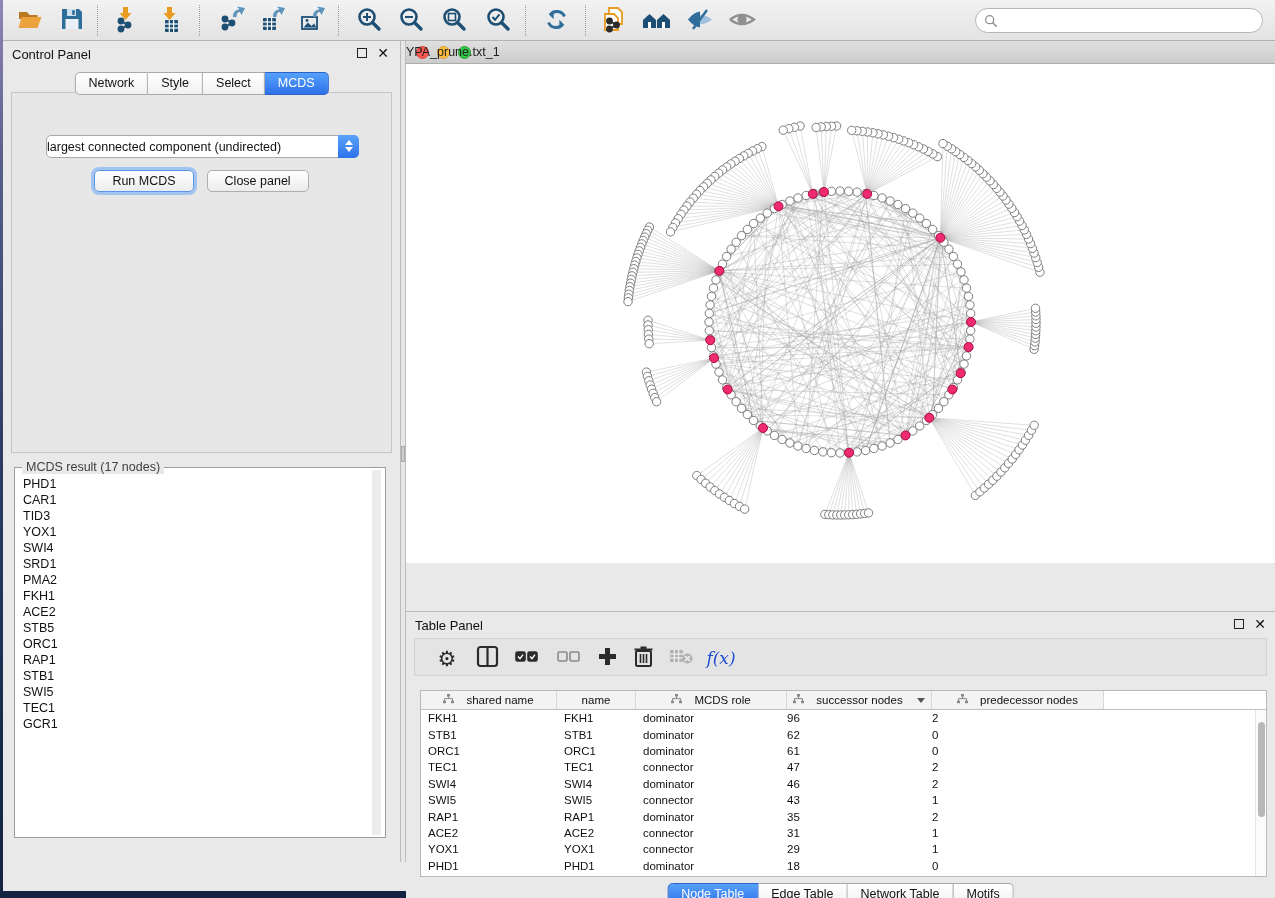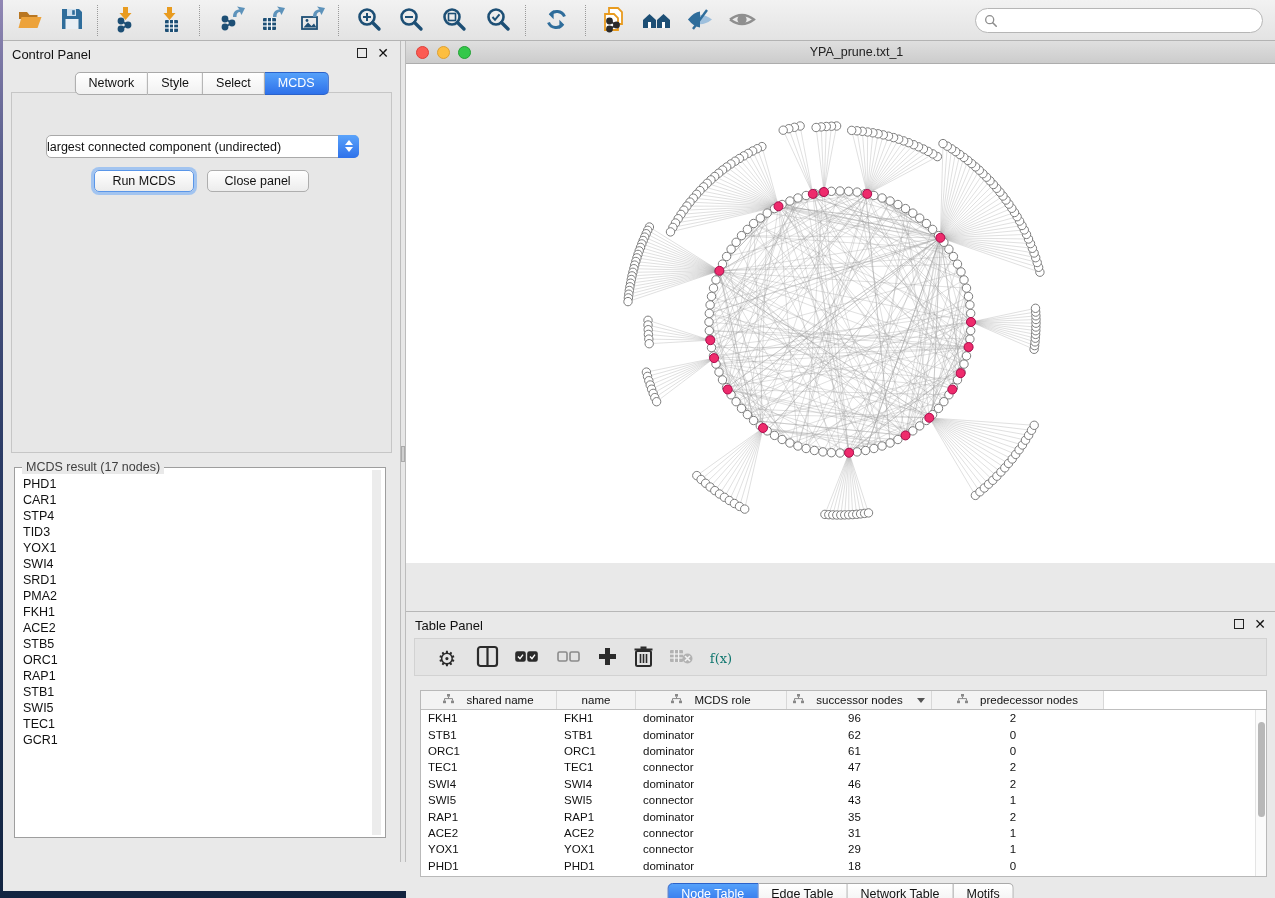--- a/index.html
+++ b/index.html
@@ -56,38 +56,38 @@
 
   
   .net-window { position:absolute; left:403px; top:41px; width:869px; height:522px; background:#fff; }
   .net-titlebar { position:absolute; left:0; top:0; width:100%; height:23px;
     background:linear-gradient(#dfdfdf,#cccccc); border-bottom:1px solid #adadad; }
   .lights { position:absolute; left:10px; top:5px; display:flex; gap:8px; }
   .light { width:13px; height:13px; border-radius:50%; }
   .light.red { background:#fc5a52; border:1px solid #dd3f38; }
   .light.yellow { background:#fdbe40; border:1px solid #dfa030; }
   .light.green { background:#34c84a; border:1px solid #23a135; }
-  .net-title { position:absolute; width:100%; text-align:center; top:4px; font-size:12.5px; color:#222;padding-left:32px; }
+  .net-title { position:absolute; width:100%; top:4px; font-size:12.5px; color:#222; }
   .net-canvas { position:absolute; left:0; top:23px; width:869px; height:499px; background:#fff; }
 
   
   .table-panel { position:absolute; left:403px; top:563px; width:869px; height:299px; background:#e9e9e9; border-top:1px solid #b7b7b7;margin-top:48px; }
   .tp-toolbar { position:absolute; left:8px; top:26px; width:853px; height:38px; background:#e4e4e4; border:1px solid #d2d2d2; }
   .tp-ic { position:absolute; top:3px; width:32px; height:32px; display:flex; align-items:center; justify-content:center; }
   .gear-glyph { font-size:21px; color:#2b2b2b; line-height:1; }
-  .fx-glyph { font-family:"DejaVu Serif","Liberation Serif",serif; font-size:13px; color:#0f766e; }
+  .fx-glyph { font-family:"DejaVu Serif","Liberation Serif",serif; font-style:italic; font-size:17px; color:#1d4ed8; }
   .table-wrap { position:absolute; left:14px; top:78px; width:847px; height:187px; background:#fff; border:1px solid #b9b9b9; }
   .thead { display:flex; height:19px; border-bottom:1px solid #bfbfbf; font-size:11.5px; color:#111; }
   .th { background:#f3f3f3; border-right:1px solid #d8d8d8; display:flex; align-items:center; justify-content:center; gap:12px; overflow:hidden; }
   .th.filler { background:#fff; border-right:none; }
   .sort-dn { width:0; height:0; border-left:4px solid transparent; border-right:4px solid transparent; border-top:5px solid #555; margin-left:2px; }
   .trow { display:flex; height:16.4px; font-size:11.5px; color:#111; align-items:center; }
   .td { overflow:hidden; white-space:nowrap; }
   .td.l { padding-left:7px; text-align:left; }
-  .td.r { padding-right:10px; text-align:center; }
+  .td.r { padding-right:10px; text-align:left; }
   .tbl-scroll { position:absolute; right:0; top:19px; bottom:0; width:11px; background:#fbfbfb; border-left:1px solid #e4e4e4; }
   .tbl-thumb { position:absolute; left:1.5px; top:12px; width:7px; height:95px; background:#b8b8b8; border-radius:4px; }
   .tbl-tabs { position:absolute; top:271px; left:50%; transform:translateX(-50%); display:flex; }
 
   
   .status-bar { position:absolute; left:0; top:862px; width:1272px; height:29px; background:#ececec; border-top:1px solid #bdbdbd; }
   .list-btn { position:absolute; left:9px; top:3px; width:29px; height:22px; background:linear-gradient(#fdfdfd,#ededed);
     border:1px solid #a8a8a8; border-radius:3px; display:flex; align-items:center; justify-content:center; }
   .memory-btn { position:absolute; right:8px; top:3px; height:23px; padding:0 11px; background:linear-gradient(#fdfdfd,#ededed);
     border:1px solid #a8a8a8; border-radius:4px; display:flex; align-items:center; gap:6px; font-size:12.5px; color:#111; }
@@ -295,21 +295,20 @@
       <div class="btn-row">
         <button class="mac-btn focused">Run MCDS</button>
         <button class="mac-btn">Close panel</button>
       </div>
     </div>
     <div class="mcds-group">
       <span class="mcds-legend">MCDS result (17 nodes)</span>
       <div class="mcds-list" id="mcds-list">
           <div>PHD1</div>
           <div>CAR1</div>
-          <div>STP4</div>
           <div>TID3</div>
           <div>YOX1</div>
           <div>SWI4</div>
           <div>SRD1</div>
           <div>PMA2</div>
           <div>FKH1</div>
           <div>ACE2</div>
           <div>STB5</div>
           <div>ORC1</div>
           <div>RAP1</div>

